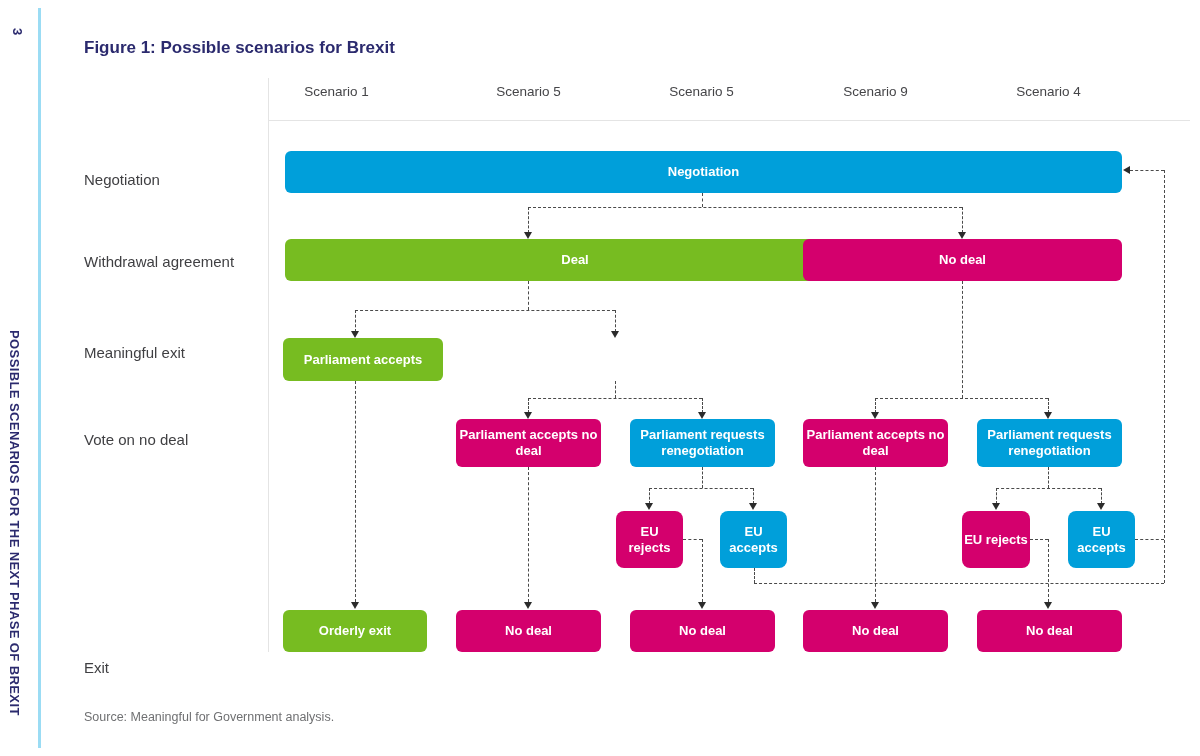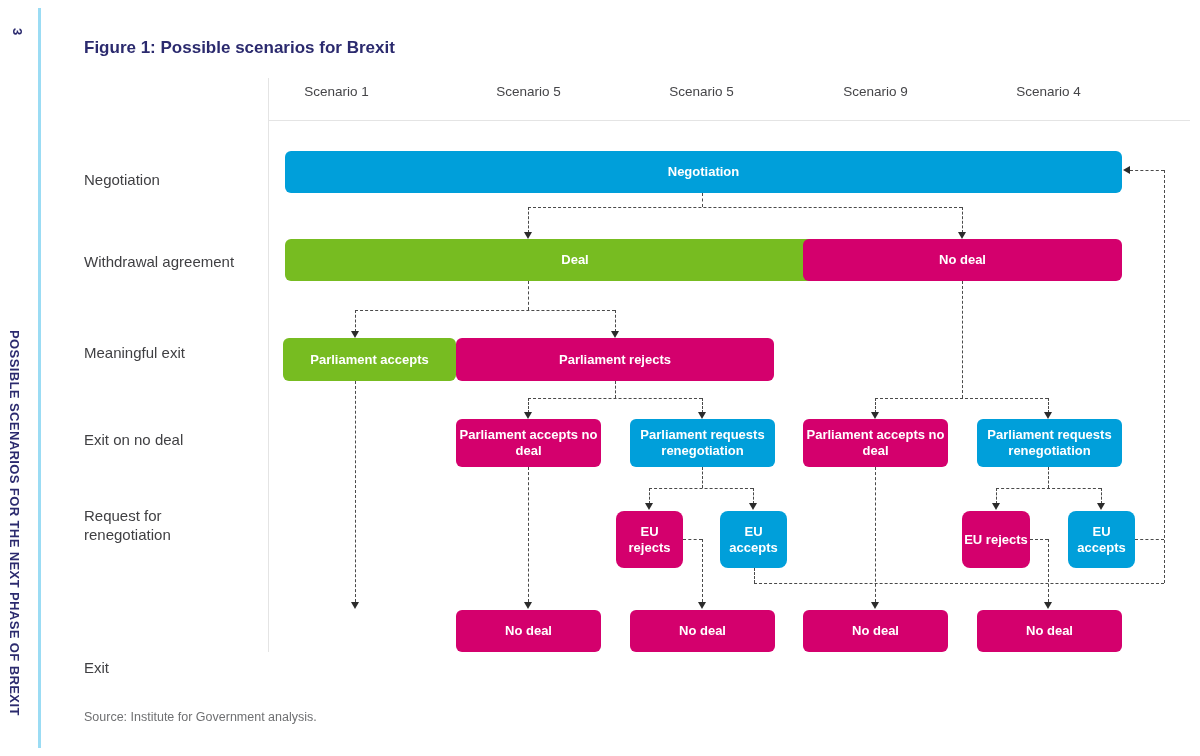--- a/index.html
+++ b/index.html
@@ -43,37 +43,36 @@
   <div class="col-head" style="left:615px">Scenario 5</div>
   <div class="col-head" style="left:789px">Scenario 9</div>
   <div class="col-head" style="left:962px">Scenario 4</div>
 
   <div class="grid-h"></div>
   <div class="grid-v"></div>
 
   <div class="row-label" style="top:170px">Negotiation</div>
   <div class="row-label" style="top:252px">Withdrawal agreement</div>
   <div class="row-label" style="top:343px">Meaningful exit</div>
-  <div class="row-label" style="top:430px">Exit on no deal</div>
-  <div class="row-label" style="top:506px;width:130px">Request for renegotiation</div>
+  <div class="row-label" style="top:430px">Vote on no deal</div>
   <div class="row-label" style="top:658px">Exit</div>
 
   <div class="node" style="left: 285px; top: 151px; width: 837px; height: 42px; background: rgb(0, 159, 218);">Negotiation</div>
   <div class="node" style="left: 285px; top: 239px; width: 580px; height: 42px; background: rgb(119, 188, 33);">Deal</div>
   <div class="node" style="left: 803px; top: 239px; width: 319px; height: 42px; background: rgb(212, 0, 109);">No deal</div>
-  <div class="node" style="left: 283px; top: 338px; width: 173px; height: 43px; background: rgb(119, 188, 33);">Parliament accepts</div>
-  <div class="node" style="left: 456px; top: 338px; width: 318px; height: 43px; background: rgb(212, 0, 109);">Parliament rejects</div>
+  <div class="node" style="left: 283px; top: 338px; width: 160px; height: 43px; background: rgb(119, 188, 33);">Parliament accepts</div>
   <div class="node" style="left: 456px; top: 419px; width: 145px; height: 48px; background: rgb(212, 0, 109);">Parliament accepts no deal</div>
   <div class="node" style="left: 630px; top: 419px; width: 145px; height: 48px; background: rgb(0, 159, 218);">Parliament requests renegotiation</div>
   <div class="node" style="left: 803px; top: 419px; width: 145px; height: 48px; background: rgb(212, 0, 109);">Parliament accepts no deal</div>
   <div class="node" style="left: 977px; top: 419px; width: 145px; height: 48px; background: rgb(0, 159, 218);">Parliament requests renegotiation</div>
   <div class="node" style="left: 616px; top: 511px; width: 67px; height: 57px; border-radius: 8px; background: rgb(212, 0, 109);">EU rejects</div>
   <div class="node" style="left: 720px; top: 511px; width: 67px; height: 57px; border-radius: 8px; background: rgb(0, 159, 218);">EU accepts</div>
   <div class="node" style="left: 962px; top: 511px; width: 68px; height: 57px; border-radius: 8px; background: rgb(212, 0, 109);">EU rejects</div>
   <div class="node" style="left: 1068px; top: 511px; width: 67px; height: 57px; border-radius: 8px; background: rgb(0, 159, 218);">EU accepts</div>
+  <div class="node" style="left: 283px; top: 610px; width: 144px; height: 42px; background: rgb(119, 188, 33);">Orderly exit</div>
   <div class="node" style="left: 456px; top: 610px; width: 145px; height: 42px; background: rgb(212, 0, 109);">No deal</div>
   <div class="node" style="left: 630px; top: 610px; width: 145px; height: 42px; background: rgb(212, 0, 109);">No deal</div>
   <div class="node" style="left: 803px; top: 610px; width: 145px; height: 42px; background: rgb(212, 0, 109);">No deal</div>
   <div class="node" style="left: 977px; top: 610px; width: 145px; height: 42px; background: rgb(212, 0, 109);">No deal</div>
 
   <div class="vl" style="left:702px;top:193px;height:14px"></div>
   <div class="hl" style="left:528px;top:207px;width:434px"></div>
   <div class="vl" style="left:528px;top:207px;height:26px"></div>
   <div class="ar-d" style="left:524px;top:232px"></div>
   <div class="vl" style="left:962px;top:207px;height:26px"></div>
@@ -127,14 +126,14 @@
   <div class="vl" style="left:1048px;top:539px;height:63px"></div>
   <div class="ar-d" style="left:1044px;top:602px"></div>
 
   <div class="vl" style="left:754px;top:568px;height:15px"></div>
   <div class="hl" style="left:754px;top:583px;width:410px"></div>
   <div class="hl" style="left:1135px;top:539px;width:29px"></div>
   <div class="vl" style="left:1164px;top:170px;height:413px"></div>
   <div class="hl" style="left:1130px;top:170px;width:34px"></div>
   <div class="ar-l" style="left:1123px;top:166px"></div>
 
-  <div class="source">Source: Institute for Government analysis.</div>
+  <div class="source">Source: Meaningful for Government analysis.</div>
 </div>
 
 </body></html>

